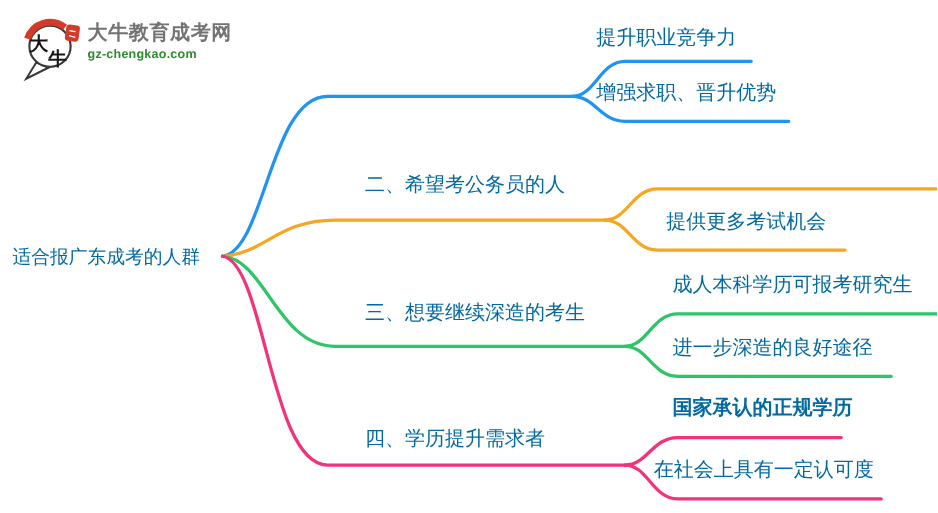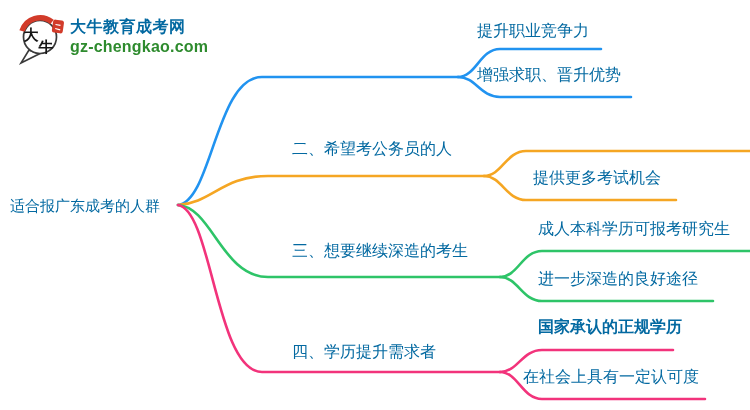--- a/index.html
+++ b/index.html
@@ -5,21 +5,21 @@
   html,body { margin:0; padding:0; background:#ffffff; }
   .stage {
     position:relative; width:750px; height:410px; background:#ffffff;
     overflow:hidden; font-family:"Liberation Sans","DejaVu Sans",sans-serif;
   }
   
   .logo { position:absolute; left:17px; top:12px; display:flex; align-items:flex-start; }
   .logo-icon { width:50px; height:54px; display:block; }
   .logo-text { margin-left:3px; margin-top:7px; line-height:1; }
   .brand-name { font-size:16px; font-weight:700; letter-spacing:.5px; }
-  .brand-domain { font-size:16px; font-weight:700; margin-top:4px; letter-spacing:.2px; }
+  .brand-domain { font-size:10px; font-weight:700; margin-top:4px; letter-spacing:.2px; }
   
   .lines { position:absolute; left:0; top:0; width:750px; height:410px; }
   .lines path { fill:none; stroke-width:2.6; stroke-linecap:round; }
   .node { position:absolute; white-space:nowrap; color:#0369a1; line-height:1.3; }
   .root-label   { font-size:15px; }
   .branch-label { font-size:16px; }
   .leaf-label   { font-size:16px; }
 </style>
 </head>
 <body>
@@ -30,21 +30,21 @@
     <svg class="logo-icon" viewBox="0 0 50 54">
       <path d="M12,38 L4,51 L22,42 Z" fill="#ffffff" stroke="#3a3a3a" stroke-width="1.6"></path>
       <circle cx="23" cy="25" r="16.5" fill="#ffffff" stroke="#3a3a3a" stroke-width="1.7"></circle>
       <path d="M5,19 A19 19 0 0 1 35,10" fill="none" stroke-width="5.5" stroke="#d23b2a"></path>
       <rect x="35.5" y="8" width="11" height="13" rx="2.5" transform="rotate(8 41 14)" fill="#d23b2a"></rect>
       <path d="M38.5,12.5 l5,0.8 M38.2,16.5 l5,1.4" stroke="#ffffff" stroke-width="1.2" fill="none"></path>
       <text x="14" y="28" font-size="15" font-weight="bold" fill="#161616" text-anchor="middle">大</text>
       <text x="29" y="40" font-size="15" font-weight="bold" fill="#161616" text-anchor="middle">牛</text>
     </svg>
     <div class="logo-text">
-      <div class="brand-name" style="color: #0369a1;">大牛教育成考网</div>
+      <div class="brand-name" style="color: #737373;">大牛教育成考网</div>
       <div class="brand-domain" style="color: rgb(46, 139, 46);">gz-chengkao.com</div>
     </div>
   </div>
 
   <svg class="lines" viewBox="0 0 750 410">
 
     <path d="M178,205 C212,201 216,77 262,77 L458,77" stroke="#2193f0"></path>
     <path d="M458,77 C476,77 480,49 500,49 L601,49" stroke="#2193f0"></path>
     <path d="M458,77 C476,77 480,97 500,97 L631,97" stroke="#2193f0"></path>
 

